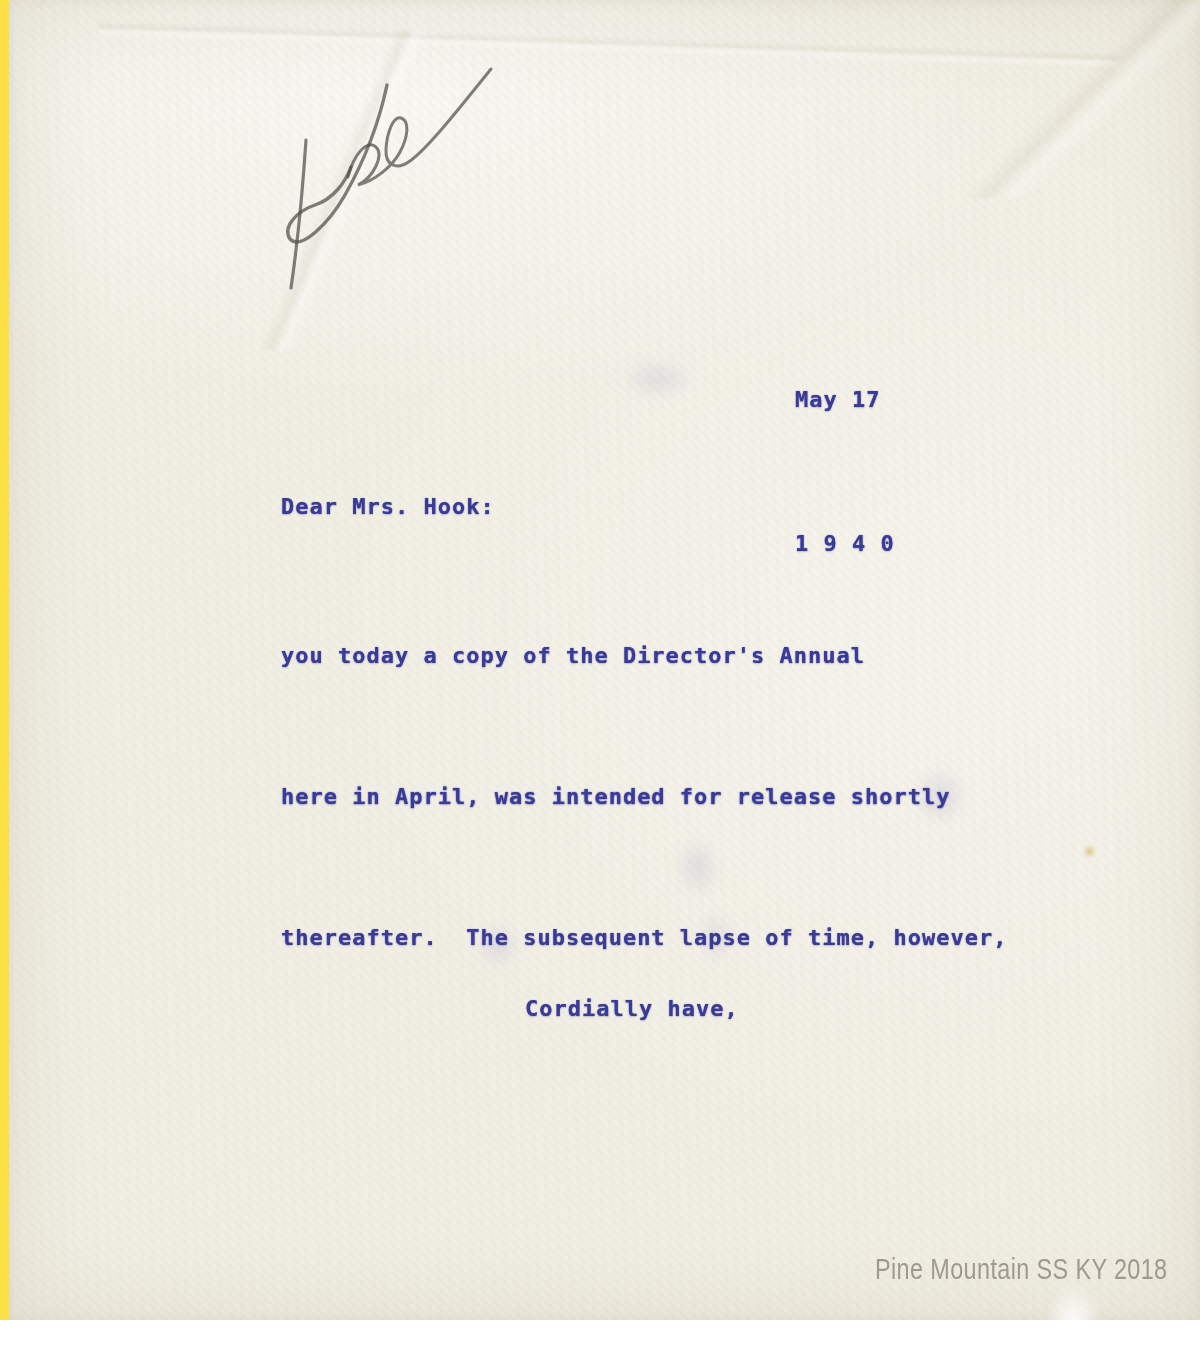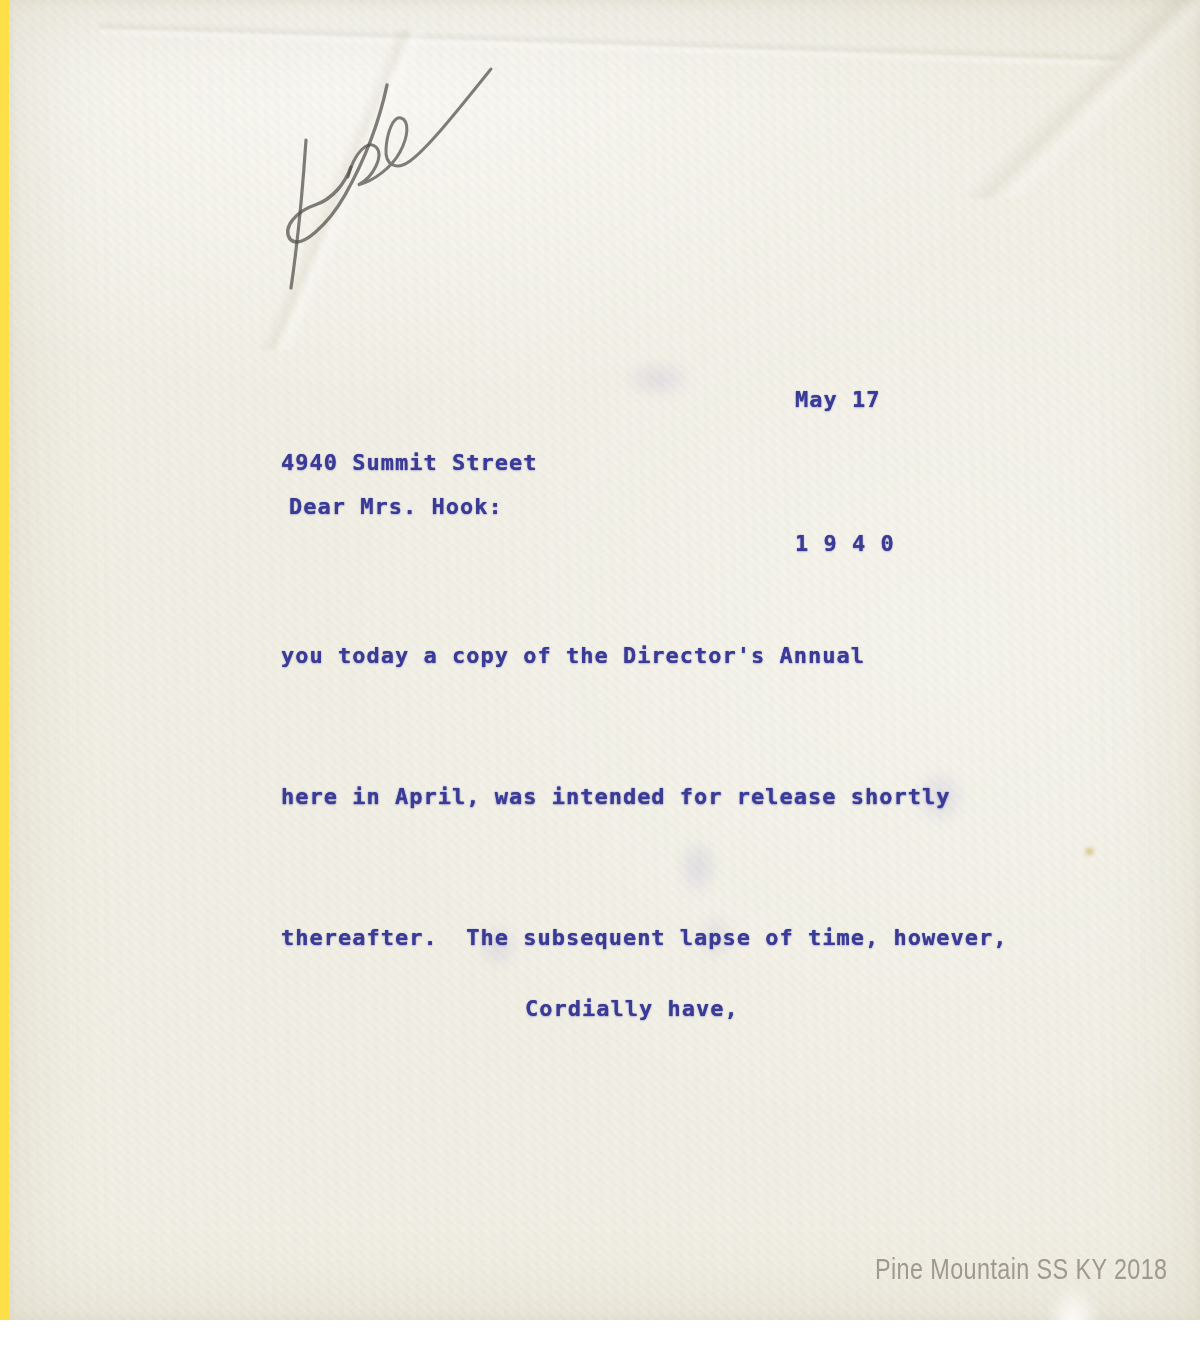--- a/index.html
+++ b/index.html
@@ -37,21 +37,21 @@
   .spot-yellow{left:1074px;top:845px;width:13px;height:13px;filter:blur(1px);
     background:radial-gradient(closest-side, rgba(196,160,40,.55), transparent);}
   .corner-curl{position:absolute;left:1036px;top:1282px;width:56px;height:84px;filter:blur(3px);
     background:radial-gradient(closest-side, rgba(255,255,255,.95), rgba(255,255,255,0));}
   
   .typed{position:absolute;color:#3a3a97;font-weight:700;font-size:22px;letter-spacing:1px;
     white-space:pre;filter:blur(.3px);
     text-shadow:0 0 1px rgba(58,58,151,.85), 0 1px 2px rgba(58,58,151,.25);}
   .date-block{left:786px;top:280px;line-height:48px;}
   .address-block{left:272px;top:400px;line-height:25px;}
-  .salutation{left:280px;top:494px;}
+  .salutation{left:272px;top:494px;}
   .body-block{left:272px;top:538px;line-height:47px;width:780px;}
   .body-block .line.indent{padding-left:127px;}
   .body-block .line:nth-child(even){text-shadow:0 0 1.4px rgba(58,58,151,.9), 0 1px 2px rgba(58,58,151,.3);}
   .closing{left:516px;top:996px;}
   
   .pencil{position:absolute;left:235px;top:55px;}
   .pencil path{fill:none;stroke:#514e49;stroke-linecap:round;opacity:.72;}
   
   .watermark{position:absolute;left:866px;top:1252px;font-family:"Liberation Sans",sans-serif;
     font-size:30px;font-weight:400;color:#9b958a;letter-spacing:.5px;
@@ -79,21 +79,20 @@
       <path d="M143,30 C135,68 119,108 101,140 C85,168 57,196 46,184 C38,172 53,156 71,150 C89,144 101,128 107,112" stroke-width="3.4"></path>
       <path d="M104,122 C110,98 124,84 132,92 C140,100 130,122 114,130 C130,126 148,112 156,97 C164,82 166,66 157,63 C149,61 143,78 142,94 C141,110 152,116 166,106 C184,93 214,55 247,14" stroke-width="3"></path>
     </svg>
 
     <div class="typed date-block">
       <div>May 17</div>
       <div>1 9 4 0</div>
     </div>
 
     <div class="typed address-block">
-      <div>4940 Summit Street</div>
     </div>
 
     <div class="typed salutation">Dear Mrs. Hook:</div>
 
     <div class="typed body-block">
       <div class="line">you today a copy of the Director's Annual</div>
       <div class="line">here in April, was intended for release shortly</div>
       <div class="line">thereafter.  The subsequent lapse of time, however,</div>
       
       

